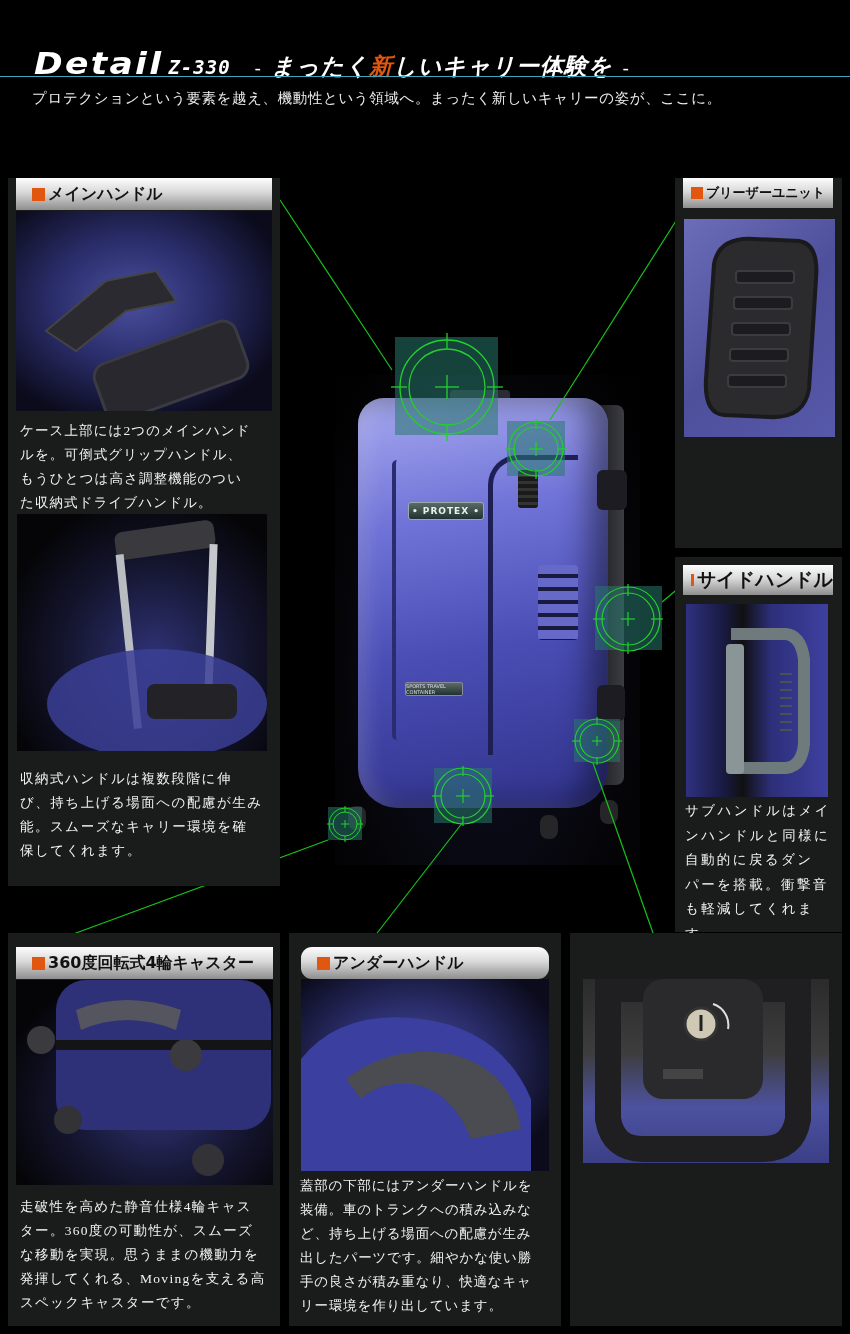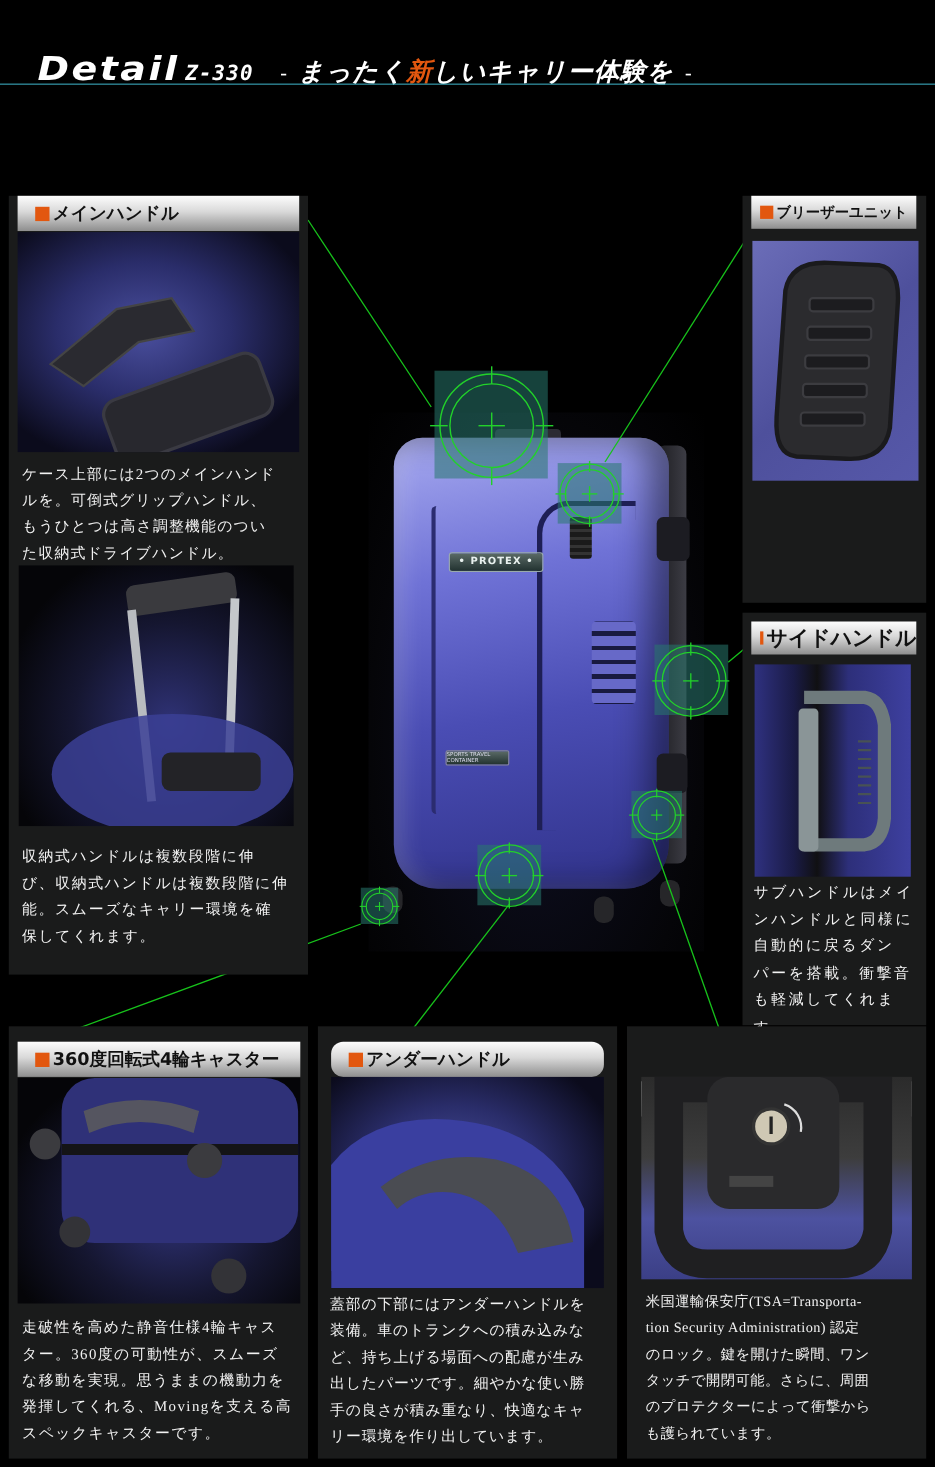--- a/index.html
+++ b/index.html
@@ -35,21 +35,21 @@
   .ph-side { background: linear-gradient(90deg, #2f3180 0%, #1a1b46 25%, #101012 40%, #2d2f7a 60%, #3e40a0 100%); }
 
   
   .case-bg { position: absolute; left: 335px; top: 375px; width: 305px; height: 490px; background: radial-gradient(ellipse at 50% 60%, #0f1025 0%, #050508 70%, #000 100%); }
   .case { position: absolute; left: 358px; top: 398px; width: 250px; height: 410px; border-radius: 26px 26px 40px 40px; background: linear-gradient(170deg, #a7aaf0 0%, #6f72d6 30%, #4a4db4 60%, #30328a 100%); box-shadow: inset -18px 0 30px rgba(0,0,0,0.45), inset 10px 0 18px rgba(255,255,255,0.15); }
   .case-frame { position: absolute; left: 596px; top: 405px; width: 28px; height: 380px; background: linear-gradient(90deg, #1b1b1f, #3c3c44); border-radius: 8px; }
   .case-panel-l { position: absolute; left: 392px; top: 460px; width: 10px; height: 280px; border-left: 4px solid #2b2c70; border-radius: 6px; }
   .case-panel-r { position: absolute; left: 488px; top: 455px; width: 90px; height: 300px; border-left: 5px solid #1e1f55; border-top: 5px solid #1e1f55; border-radius: 30px 0 0 0; }
   .case-vent { position: absolute; left: 518px; top: 470px; width: 20px; height: 38px; background: repeating-linear-gradient(#1a1a1a 0 4px, #333 4px 7px); border-radius: 3px; }
   .case-grill { position: absolute; left: 538px; top: 565px; width: 40px; height: 75px; background: repeating-linear-gradient(#6769c8 0 9px, #191a40 9px 13px); border-radius: 4px; }
-  .badge { position: absolute; left: 408px; top: 502px; width: 86px; height: 18px; background: linear-gradient(#5a6a66, #223230); border: 1px solid #9aa; border-radius: 3px; color: #e8f0ee; font-size: 9px; font-weight: bold; display: flex; align-items: center; justify-content: center; letter-spacing: 1px; }
+  .badge { position: absolute; left: 408px; top: 502px; width: 76px; height: 18px; background: linear-gradient(#5a6a66, #223230); border: 1px solid #9aa; border-radius: 3px; color: #e8f0ee; font-size: 9px; font-weight: bold; display: flex; align-items: center; justify-content: center; letter-spacing: 1px; }
   .badge2 { position: absolute; left: 405px; top: 682px; width: 58px; height: 14px; background: linear-gradient(#5a6a66, #223230); border: 1px solid #889; border-radius: 2px; color: #dde; font-size: 5px; display: flex; align-items: center; justify-content: center; }
   .case-top-handle { position: absolute; left: 450px; top: 390px; width: 60px; height: 14px; background: #2b2b33; border-radius: 4px; }
   .case-lock-top { position: absolute; left: 597px; top: 470px; width: 30px; height: 40px; background: #1c1c22; border-radius: 6px; }
   .case-lock-bot { position: absolute; left: 597px; top: 685px; width: 28px; height: 36px; background: #1c1c22; border-radius: 6px; }
   .wheel { position: absolute; width: 18px; height: 24px; background: #262629; border-radius: 8px; }
 
   
   .target { position: absolute; background: rgba(40,120,110,0.55); }
   .target svg { position: absolute; left: 0; top: 0; overflow: visible; }
 
@@ -61,20 +61,21 @@
 
 <div class="hdr">
   <div class="hdr-title">
     <span class="hdr-detail">Detail</span>
     <span class="hdr-model">Z-330</span>
     <span class="hdr-dash">-</span>
     <span class="hdr-tag"><span>まったく</span><span class="accent">新</span><span>しいキャリー体験を</span></span>
     <span class="hdr-dash">-</span>
   </div>
   <div class="hdr-line"></div>
+  <div class="hdr-sub">プロテクションという要素を越え、機動性という領域へ。まったく新しいキャリーの姿が、ここに。</div>
 </div>
 
 <div>
   <div class="case-bg"></div>
   <div class="case-top-handle"></div>
   <div class="case-frame"></div>
   <div class="case"></div>
   <div class="case-panel-l"></div>
   <div class="case-panel-r"></div>
   <div class="case-vent"></div>
@@ -205,21 +206,21 @@
     <svg width="250" height="237">
       <rect x="98" y="12" width="100" height="28" rx="8" fill="#3a3a3e" transform="rotate(-8 148 26)"></rect>
       <rect x="108" y="40" width="8" height="175" fill="#b9bcc0" transform="rotate(-6 112 130)"></rect>
       <rect x="190" y="30" width="8" height="150" fill="#c4c7cb" transform="rotate(2 194 105)"></rect>
       <ellipse cx="140" cy="190" rx="110" ry="55" fill="#3b3f95" opacity="0.85"></ellipse>
       <rect x="130" y="170" width="90" height="35" rx="8" fill="#232327"></rect>
     </svg>
   </div>
   <div class="ptext" style="left:12px;top:589px;width:256px;letter-spacing:1.5px;">
     <div>収納式ハンドルは複数段階に伸</div>
-    <div>び、収納式ハンドルは複数段階に伸</div>
+    <div>び、持ち上げる場面への配慮が生み</div>
     <div>能。スムーズなキャリー環境を確</div>
     <div>保してくれます。</div>
   </div>
 </div>
 
 <div class="panel" style="left:675px;top:178px;width:167px;height:370px;">
   <div class="ptitle sm" style="left:8px;top:0;width:150px;">
     <span class="sq"></span>
       <span>ブリーザーユニット</span>
   </div>
@@ -322,21 +323,13 @@
   <div class="photo ph-lock" style="left:13px;top:46px;width:246px;height:184px;">
     <svg width="246" height="184">
       <path d="M25 10 L215 10 L215 140 Q210 170 180 170 L60 170 Q30 170 25 140 Z" fill="none" stroke="#1f1f21" stroke-width="26"></path>
       <rect x="60" y="0" width="120" height="120" rx="20" fill="#2a2a2c"></rect>
       <circle cx="118" cy="45" r="16" fill="#cfc8b4" stroke="#333" stroke-width="3"></circle>
       <path d="M118 36 L118 52" stroke="#222" stroke-width="3"></path>
       <rect x="80" y="90" width="40" height="10" fill="#444"></rect>
       <path d="M130 25 A22 22 0 0 1 145 50" stroke="#ddd" stroke-width="2" fill="none"></path>
     </svg>
   </div>
-  <div class="ptext" style="left:17px;top:238px;width:262px;font-size:13px;letter-spacing:0.4px;">
-    <div>米国運輸保安庁(TSA=Transporta-</div>
-    <div>tion Security Administration) 認定</div>
-    <div>のロック。鍵を開けた瞬間、ワン</div>
-    <div>タッチで開閉可能。さらに、周囲</div>
-    <div>のプロテクターによって衝撃から</div>
-    <div>も護られています。</div>
-  </div>
 </div>
 
 </body></html>

